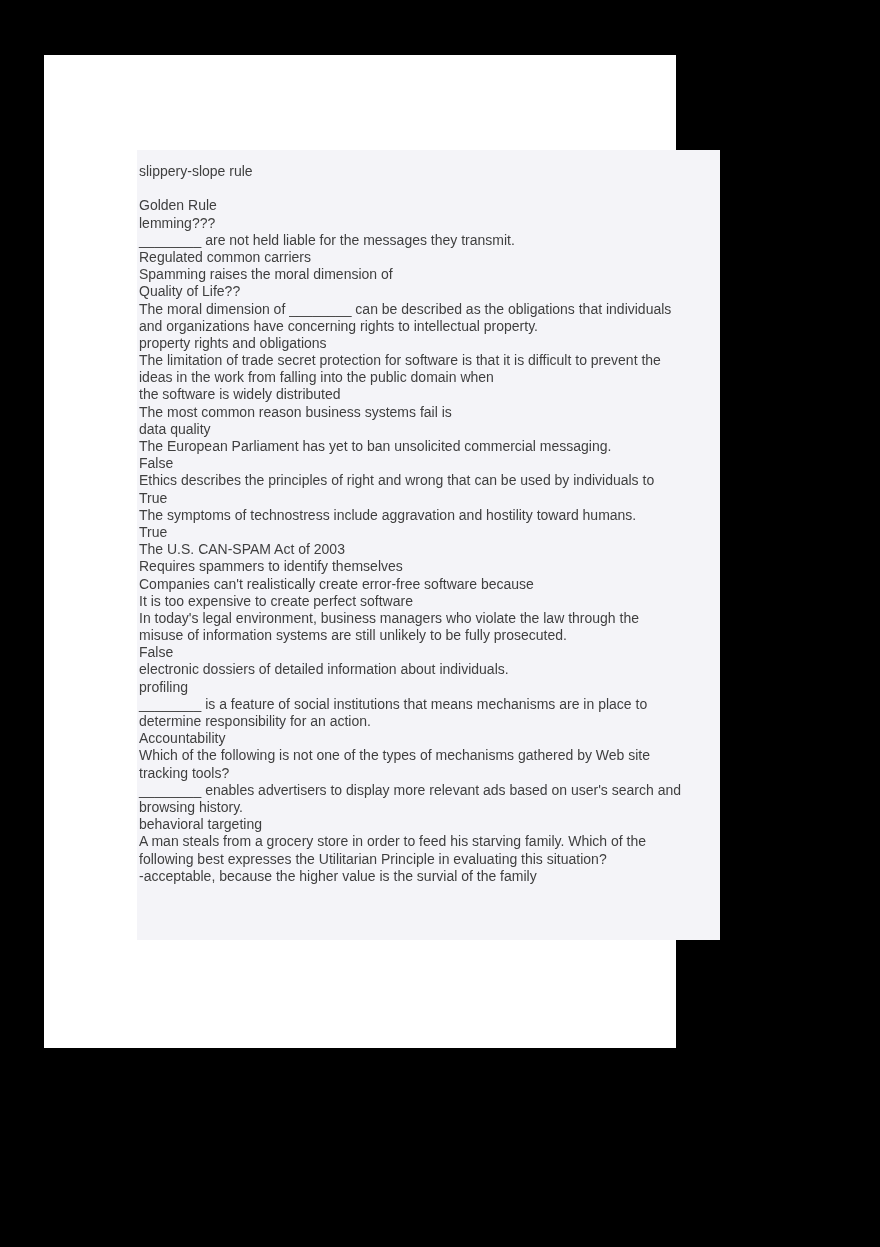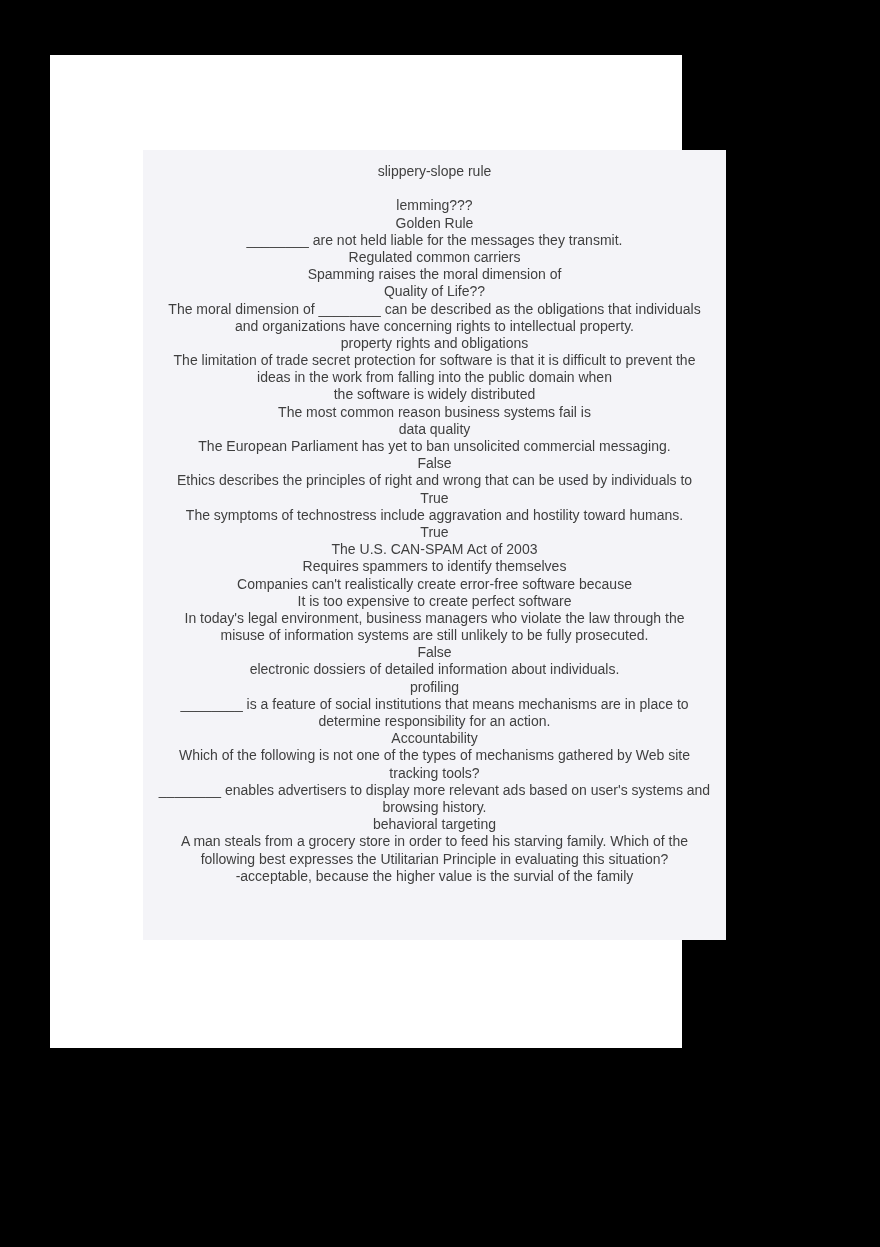--- a/index.html
+++ b/index.html
@@ -14,26 +14,25 @@
     font-family: "Liberation Sans", sans-serif;
     overflow: hidden;
   }
   .viewport {
     position: absolute;
     inset: 0;
     background: var(--bg, #000000);
   }
   .page {
     position: absolute;
-    left: 50px;
+    left: 44px;
     top: 55px;
     width: 632px;
     height: 993px;
     background: var(--page, #ffffff);
-    text-align: center;
   }
   .panel {
     position: absolute;
     left: 93px;
     top: 95px;
     width: 583px;
     height: 790px;
     background: var(--panel, #f4f4f8);
     box-sizing: border-box;
     padding: 13px 2px 0 2px;
@@ -49,22 +48,22 @@
   }
 </style>
 </head>
 <body style="--bg: #000000; --page: #ffffff; --panel: #f4f4f8; --text: #3f3f3f;">
 
 <div class="viewport">
   <div class="page">
     <div class="panel">
         <div class="line">slippery-slope rule</div>
         <div class="line"></div>
+        <div class="line">Golden Rule</div>
         <div class="line">lemming???</div>
-        <div class="line">Golden Rule</div>
         <div class="line">________ are not held liable for the messages they transmit.</div>
         <div class="line">Regulated common carriers</div>
         <div class="line">Spamming raises the moral dimension of</div>
         <div class="line">Quality of Life??</div>
         <div class="line">The moral dimension of ________ can be described as the obligations that individuals</div>
         <div class="line">and organizations have concerning rights to intellectual property.</div>
         <div class="line">property rights and obligations</div>
         <div class="line">The limitation of trade secret protection for software is that it is difficult to prevent the</div>
         <div class="line">ideas in the work from falling into the public domain when</div>
         <div class="line">the software is widely distributed</div>
@@ -83,21 +82,21 @@
         <div class="line">In today's legal environment, business managers who violate the law through the</div>
         <div class="line">misuse of information systems are still unlikely to be fully prosecuted.</div>
         <div class="line">False</div>
         <div class="line">electronic dossiers of detailed information about individuals.</div>
         <div class="line">profiling</div>
         <div class="line">________ is a feature of social institutions that means mechanisms are in place to</div>
         <div class="line">determine responsibility for an action.</div>
         <div class="line">Accountability</div>
         <div class="line">Which of the following is not one of the types of mechanisms gathered by Web site</div>
         <div class="line">tracking tools?</div>
-        <div class="line">________ enables advertisers to display more relevant ads based on user's systems and</div>
+        <div class="line">________ enables advertisers to display more relevant ads based on user's search and</div>
         <div class="line">browsing history.</div>
         <div class="line">behavioral targeting</div>
         <div class="line">A man steals from a grocery store in order to feed his starving family. Which of the</div>
         <div class="line">following best expresses the Utilitarian Principle in evaluating this situation?</div>
         <div class="line">-acceptable, because the higher value is the survial of the family</div>
       </div>
   </div>
 </div>
 
 </body></html>

